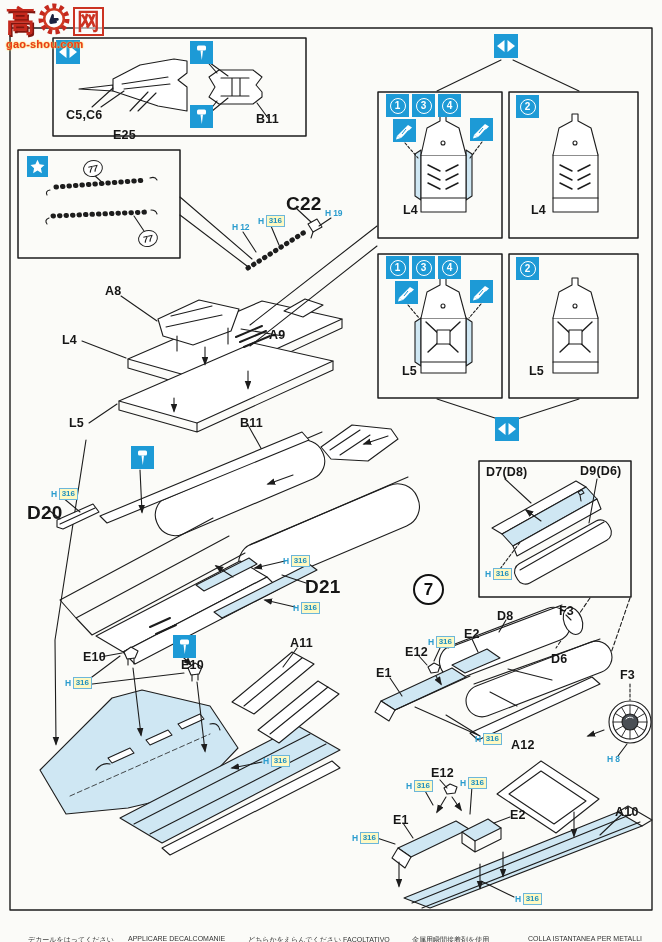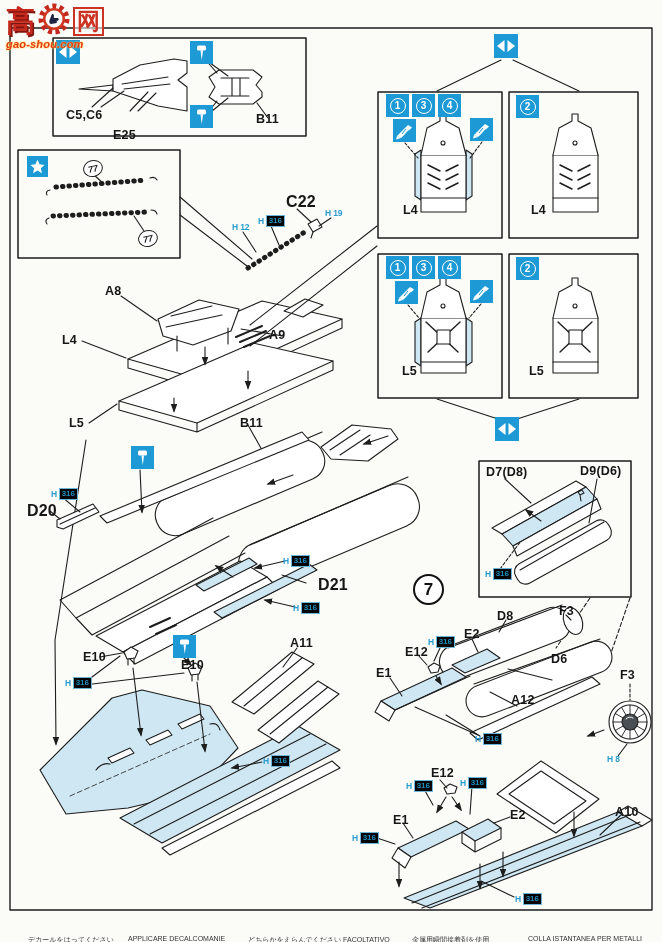--- a/index.html
+++ b/index.html
@@ -1,42 +1,42 @@
 <!DOCTYPE html>
 <html><head>
 <meta charset="utf-8">
 <style>
   html,body{margin:0;padding:0;background:#e8e8e8;}
   .page{position:relative;width:662px;height:942px;background:#fbfbf8;overflow:hidden;
         font-family:"Liberation Sans",sans-serif;}
   svg.art{position:absolute;left:0;top:0;}
   .pl{position:absolute;font-weight:bold;font-size:12.5px;color:#161616;letter-spacing:.2px;white-space:nowrap;}
-  .pl.big{font-size:16px;}
+  .pl.big{font-size:19px;}
   .paint{position:absolute;font-size:8.5px;font-weight:bold;color:#2b9cce;white-space:nowrap;
          display:flex;align-items:center;line-height:10px;}
   .paint .ph{color:#2b9cce;}
   .paint .pn{margin-left:2px;}
-  .paint .pn.boxed{display:inline-block;padding:0 1.5px;border:1px solid #6cb6da;background:#000000;
+  .paint .pn.boxed{display:inline-block;padding:0 1.5px;border:1px solid #6cb6da;background:#fef9c3;
          color:#1f8fc0;font-size:8px;line-height:9.5px;}
   .icon{position:absolute;}
   .icon.num{width:23px;height:23px;background:#1d9ad6;display:flex;align-items:center;justify-content:center;}
   .nc{width:16px;height:16px;border:1.6px solid #fff;border-radius:50%;color:#fff;font-weight:bold;
       font-size:10px;line-height:13px;text-align:center;box-sizing:border-box;}
   .stepc{position:absolute;width:27px;height:27px;border:2.2px solid #111;border-radius:50%;
          font-weight:bold;font-size:17px;color:#111;display:flex;align-items:center;justify-content:center;background:#fff;}
   .decalc{position:absolute;width:18px;height:15px;border:1.3px solid #222;border-radius:50%;
           font-style:italic;font-weight:bold;font-size:9px;color:#222;display:flex;align-items:center;
           justify-content:center;transform:rotate(-14deg);background:#fff;}
   .wm{position:absolute;left:6px;top:2px;z-index:5;}
   .wmrow{display:flex;align-items:center;gap:2px;}
   .wmc{font-size:29px;font-weight:bold;color:#c5291d;text-shadow:1.5px 1.5px 0 #7e150e;line-height:1;}
   .wmc2{font-size:23px;font-weight:bold;color:#cc3322;border:2.5px solid #cc3322;line-height:1;
         padding:1px 2px;background:rgba(255,255,255,.55);}
   .wmurl{font-size:11px;font-weight:bold;color:#e83a1b;margin-top:-2px;letter-spacing:.2px;
-         text-shadow:0 0 2px #ffd24a,0 0 1px #ffd24a;font-style:italic;}
+         text-shadow:0 0 2px #ffd24a,0 0 1px #ffd24a;}
   .foot span{position:absolute;font-size:7px;color:#333;white-space:nowrap;}
 </style>
 </head>
 <body>
 
 <div class="page">
 
 <svg class="art" width="662" height="942" viewBox="0 0 662 942">
   <defs>
     <marker id="ah" markerWidth="9" markerHeight="8" refX="6.5" refY="3" orient="auto">
@@ -263,30 +263,30 @@
 <span class="pl" style="left:105px;top:284px">A8</span>
 <span class="pl" style="left:269px;top:328px">A9</span>
 <span class="pl" style="left:62px;top:333px">L4</span>
 <span class="pl" style="left:69px;top:416px">L5</span>
 <span class="pl" style="left:240px;top:416px">B11</span>
 <span class="pl" style="left:403px;top:203px">L4</span>
 <span class="pl" style="left:531px;top:203px">L4</span>
 <span class="pl" style="left:402px;top:364px">L5</span>
 <span class="pl" style="left:529px;top:364px">L5</span>
 <span class="pl big" style="left:27px;top:502px">D20</span>
-<span class="pl big" style="left:318px;top:576px">D21</span>
+<span class="pl big" style="left:305px;top:576px">D21</span>
 <span class="pl" style="left:486px;top:465px">D7(D8)</span>
 <span class="pl" style="left:580px;top:464px">D9(D6)</span>
 <span class="pl" style="left:497px;top:609px">D8</span>
 <span class="pl" style="left:559px;top:604px">F3</span>
 <span class="pl" style="left:464px;top:627px">E2</span>
 <span class="pl" style="left:405px;top:645px">E12</span>
 <span class="pl" style="left:376px;top:666px">E1</span>
 <span class="pl" style="left:551px;top:652px">D6</span>
-<span class="pl" style="left:511px;top:693px">A12</span>
+<span class="pl" style="left:511px;top:738px">A12</span>
 <span class="pl" style="left:620px;top:668px">F3</span>
 <span class="pl" style="left:431px;top:766px">E12</span>
 <span class="pl" style="left:393px;top:813px">E1</span>
 <span class="pl" style="left:510px;top:808px">E2</span>
 <span class="pl" style="left:615px;top:805px">A10</span>
 <span class="pl" style="left:83px;top:650px">E10</span>
 <span class="pl" style="left:181px;top:658px">E10</span>
 <span class="pl" style="left:290px;top:636px">A11</span>
 
 <span class="paint" style="left:232px;top:222px">

